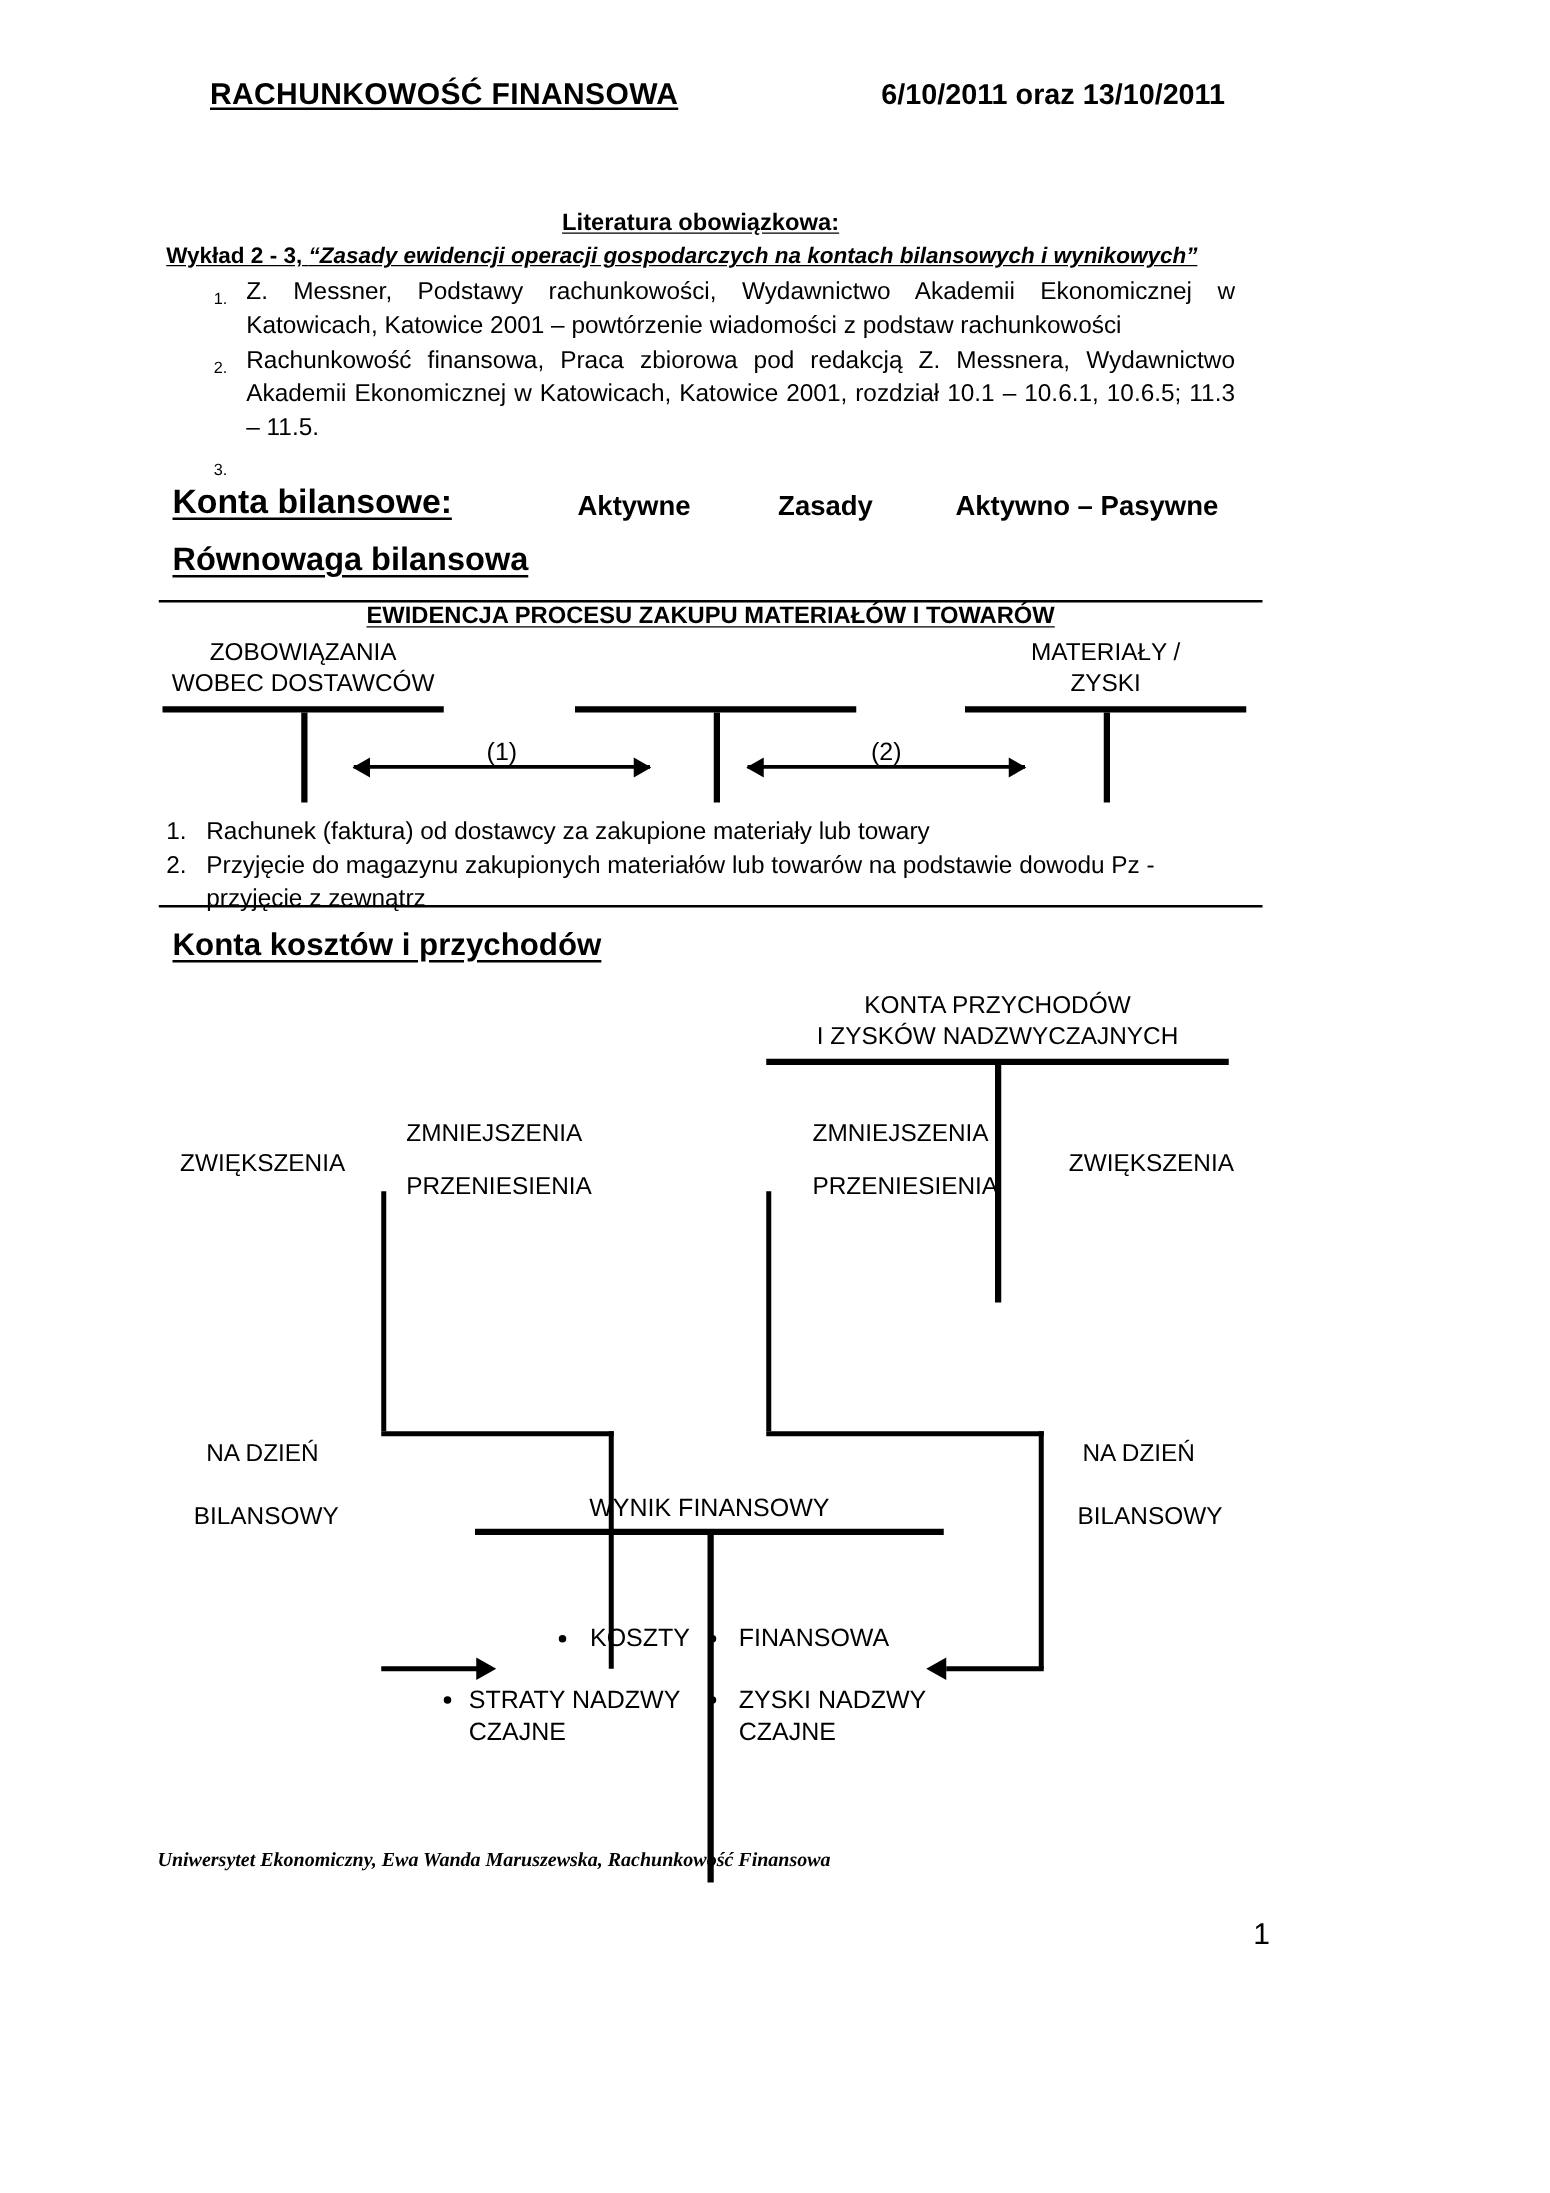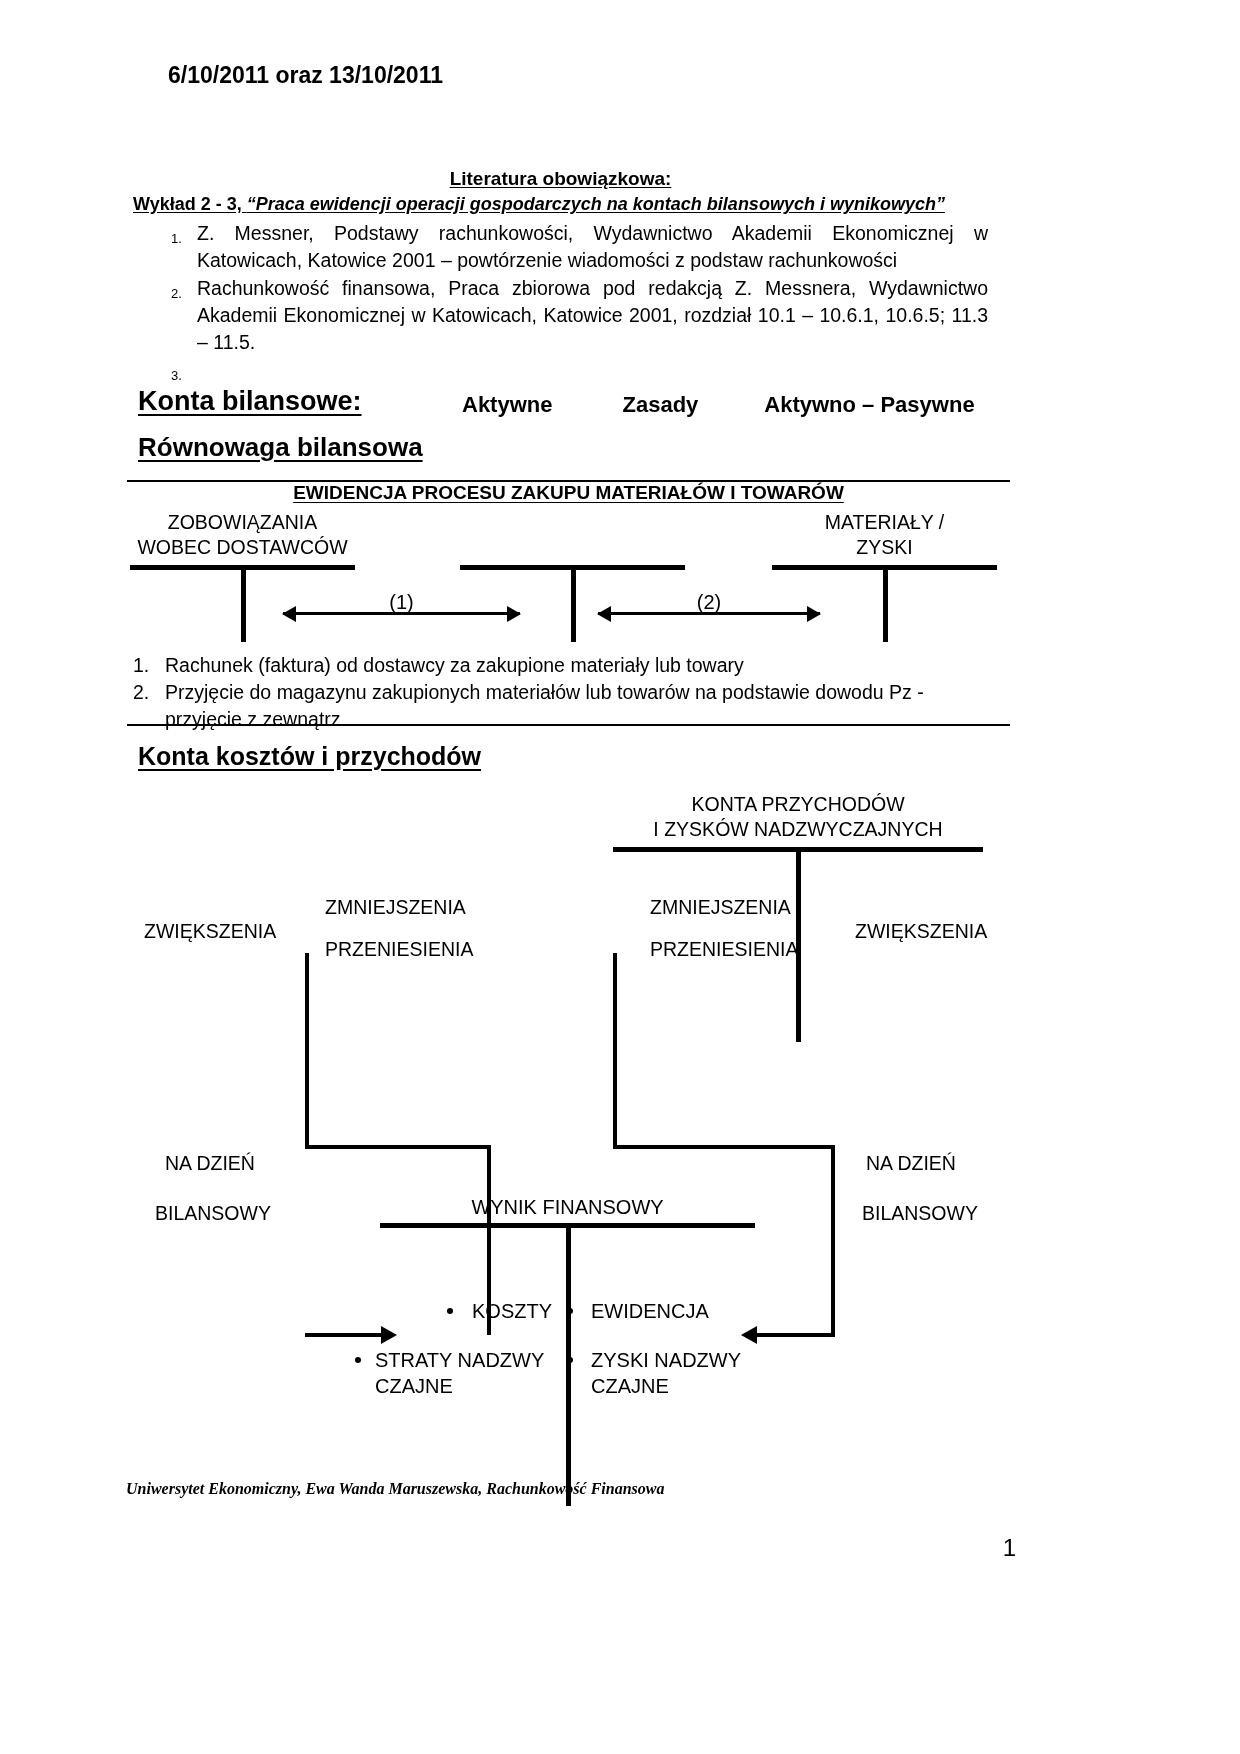--- a/index.html
+++ b/index.html
@@ -326,26 +326,27 @@
     top: 1534px;
     font-size: 24px;
   }
 </style>
 </head>
 <body>
 
 <div class="page">
 
   <div class="header">
+    <div class="doc-title">RACHUNKOWOŚĆ FINANSOWA</div>
     <div class="doc-date">6/10/2011 oraz 13/10/2011</div>
   </div>
 
   <div class="lit">
     <div class="lit-title">Literatura obowiązkowa:</div>
-    <div class="lit-sub"><span>Wykład  2 - 3, </span><span class="it">“Praca ewidencji operacji gospodarczych na kontach bilansowych i wynikowych”</span></div>
+    <div class="lit-sub"><span>Wykład  2 - 3, </span><span class="it">“Zasady ewidencji operacji gospodarczych na kontach bilansowych i wynikowych”</span></div>
     <ol class="lit-list">
       <li>
         <span class="num">1.</span>
         <span>Z. Messner, Podstawy rachunkowości, Wydawnictwo Akademii Ekonomicznej w Katowicach, Katowice 2001 – powtórzenie wiadomości z podstaw rachunkowości</span>
       </li>
       <li>
         <span class="num">2.</span>
         <span>Rachunkowość finansowa, Praca zbiorowa pod redakcją Z. Messnera, Wydawnictwo Akademii Ekonomicznej w Katowicach, Katowice 2001, rozdział 10.1 – 10.6.1, 10.6.5; 11.3 – 11.5.</span>
       </li>
       <li>
@@ -437,21 +438,21 @@
 
   <div class="t-acct" id="t3">
     <div class="cap">WYNIK FINANSOWY</div>
     <div class="bar"></div>
     <div class="stem"></div>
   </div>
 
   <div class="bullet" id="b-koszty"></div>
   <div class="wf-item" id="wf-koszty">KOSZTY</div>
   <div class="bullet" id="b-przychody"></div>
-  <div class="wf-item" id="wf-przychody">EWIDENCJA</div>
+  <div class="wf-item" id="wf-przychody">FINANSOWA</div>
   <div class="bullet" id="b-straty"></div>
   <div class="wf-item" id="wf-straty">STRATY NADZWY
 CZAJNE</div>
   <div class="bullet" id="b-zyski"></div>
   <div class="wf-item" id="wf-zyski">ZYSKI NADZWY
 CZAJNE</div>
 
   <div class="footer-text">Uniwersytet Ekonomiczny, Ewa Wanda Maruszewska, Rachunkowość Finansowa</div>
   <div class="footer-page">1</div>
 

